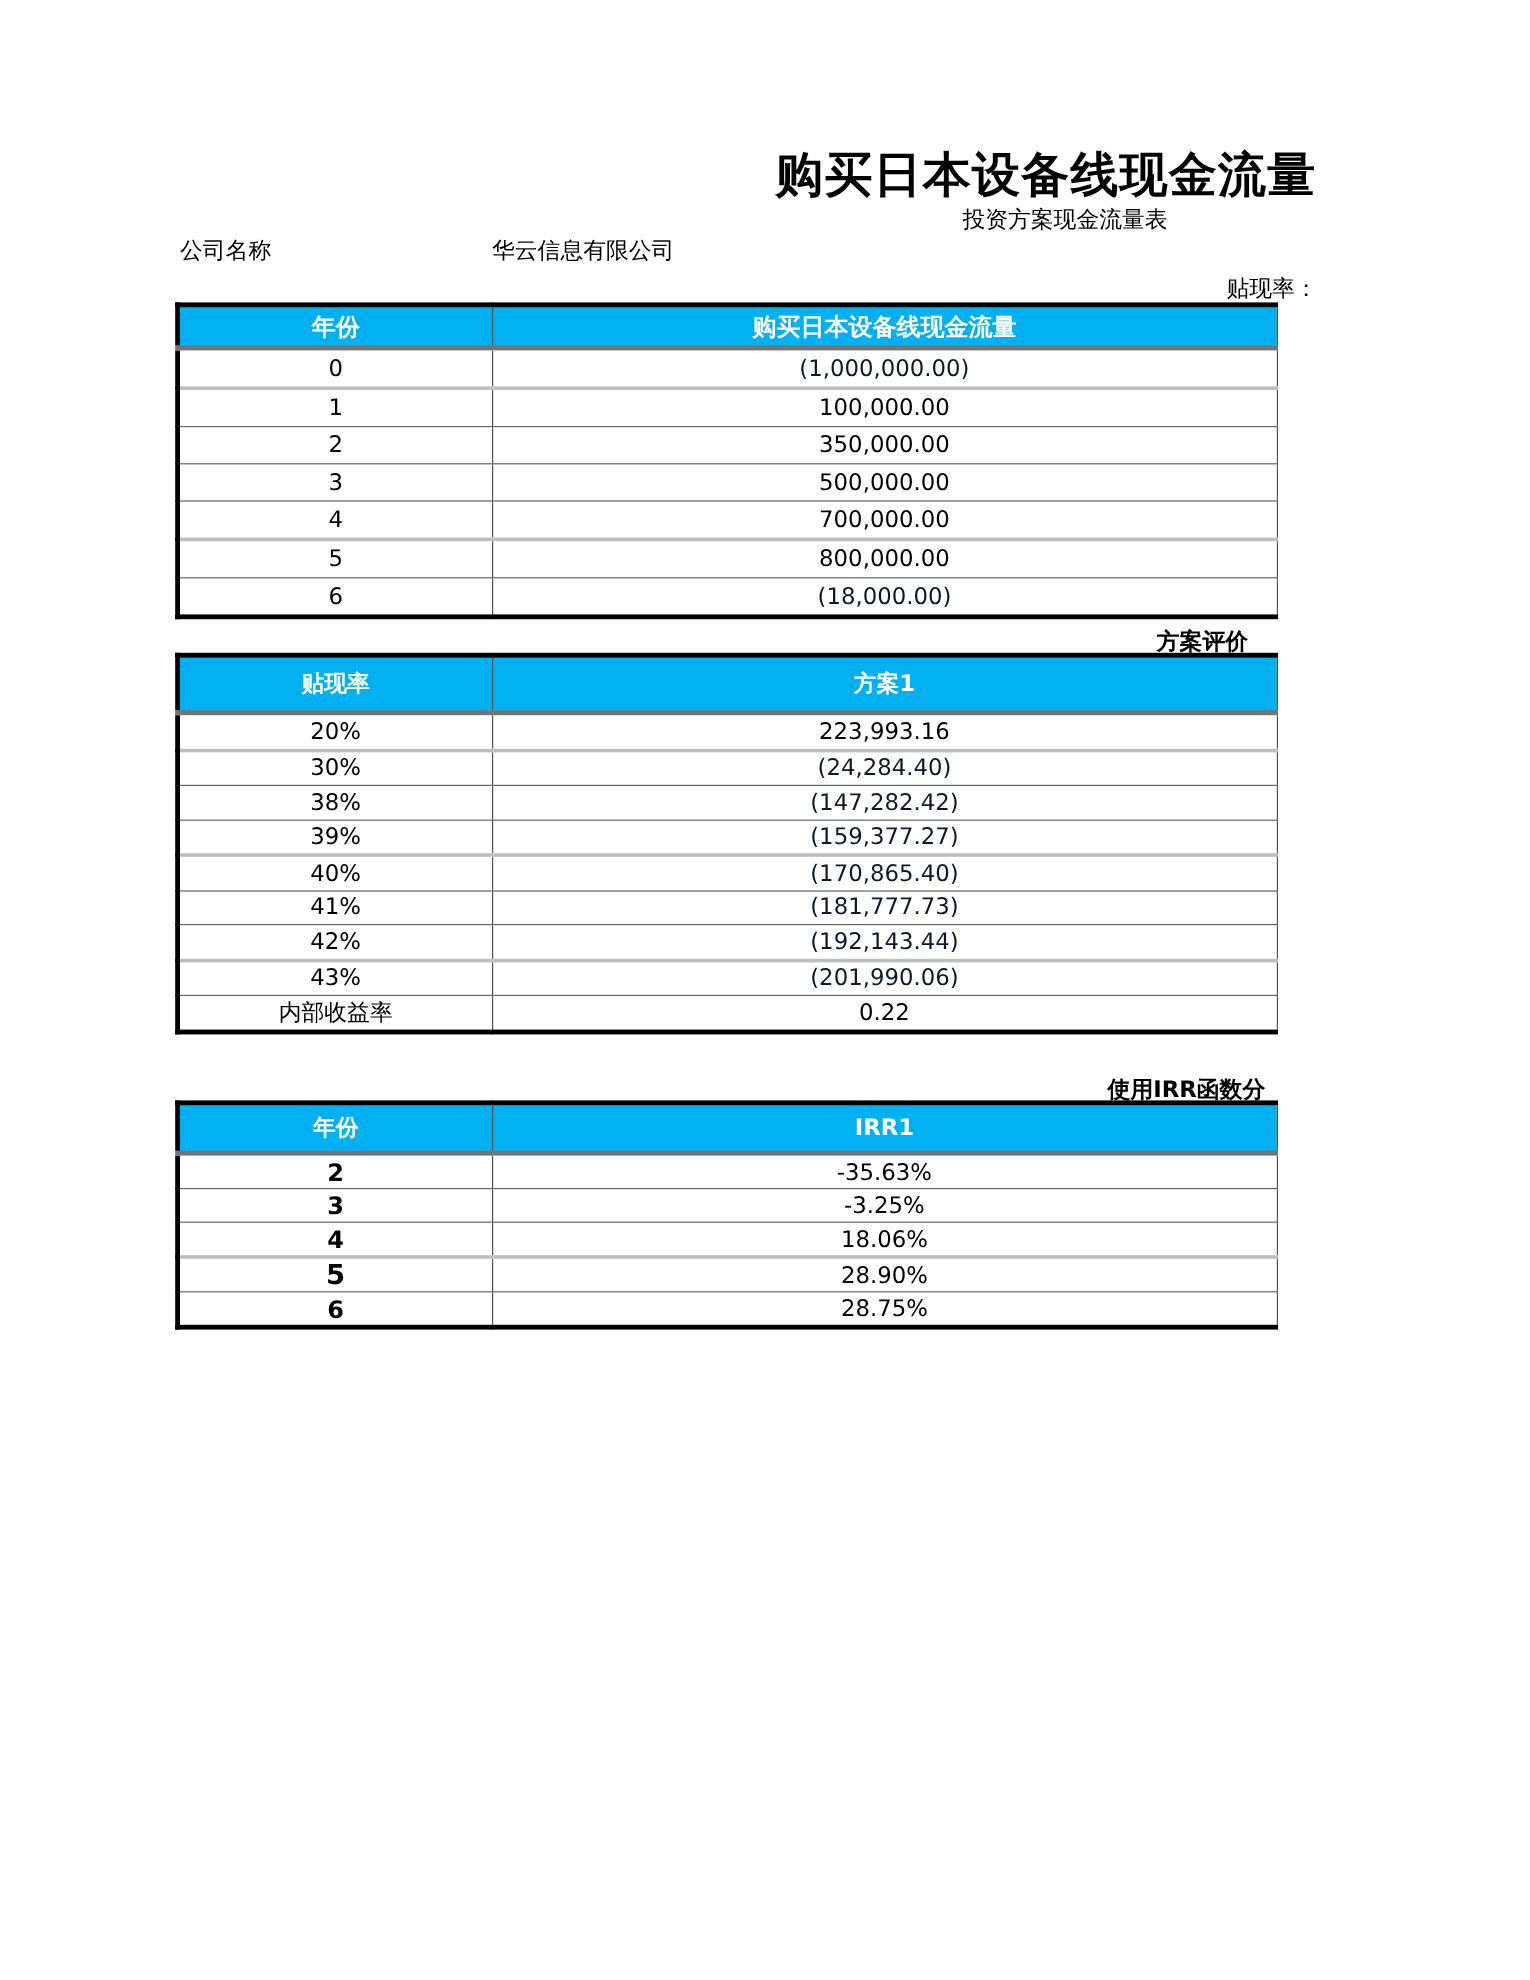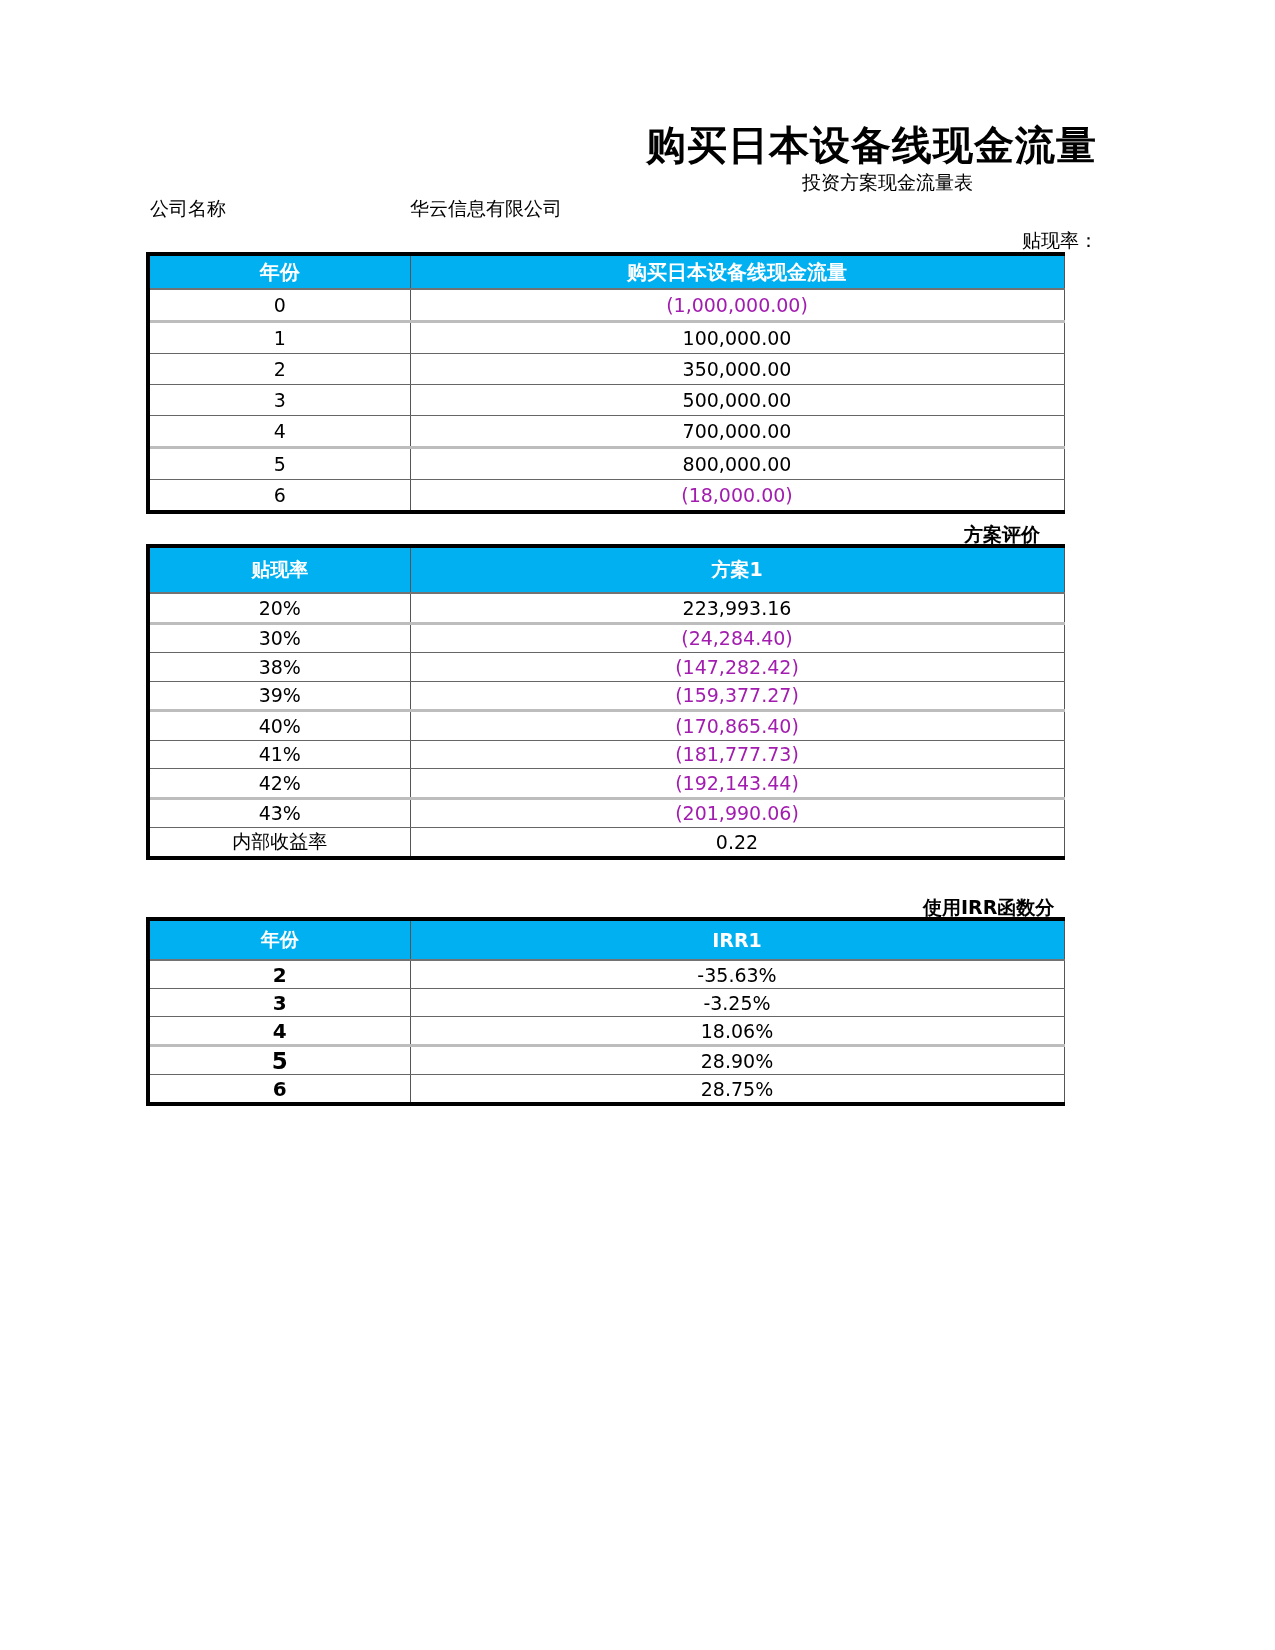--- a/index.html
+++ b/index.html
@@ -22,30 +22,30 @@
 
   table.sheet {
     position: absolute; left: 146px; width: 916px;
     border-collapse: collapse; table-layout: fixed;
     border-left: 4px solid #000; border-top: 4px solid #000; border-bottom: 4px solid #000;
   }
   table.sheet col.c1 { width: 262px; }
   table.sheet col.c2 { width: 654px; }
   table.sheet th {
     background: #00b0f0; color: #fff; font-weight: bold; font-size: 20px;
-    border-right: 1px solid #555; border-bottom: 2px solid #737373;
+    border-right: 1px solid #555; border-bottom: 4px solid #737373;
     text-align: center; padding: 0;
   }
   table.sheet td {
     font-size: 19px; text-align: center; padding: 0;
     border-right: 1px solid #555; border-bottom: 1px solid #666;
   }
   table.sheet tr.light td { border-bottom: 3px solid #bdbdbd; }
   table.sheet tr:last-child td { border-bottom: none; }
-  .neg { color: #a21caf; }
+  .neg { color: #0f172a; }
 
   #t1 { top: 252px; }
   #t1 th { height: 32px; }
   #t1 td { height: 30px; }
 
   #t2 { top: 544px; }
   #t2 th { height: 44px; font-size: 19px; }
   #t2 td { height: 27.5px; }
 
   #t3 { top: 917px; }

